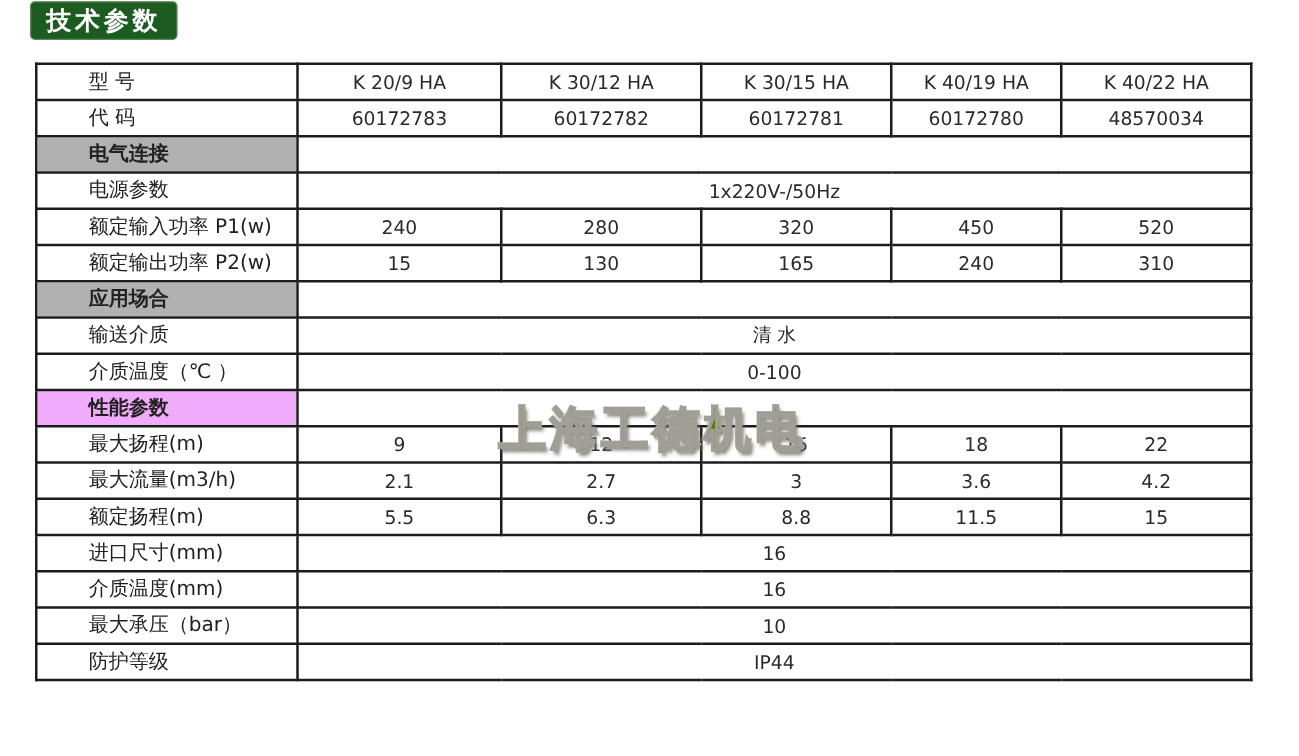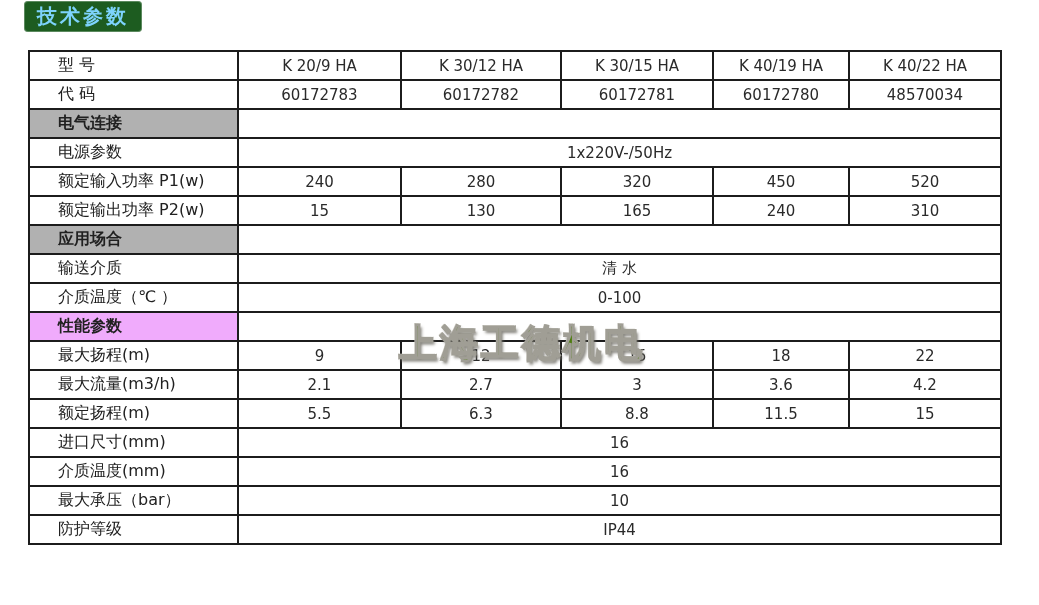--- a/index.html
+++ b/index.html
@@ -6,34 +6,34 @@
   html, body { margin: 0; padding: 0; }
   body {
     width: 1039px; height: 605px; overflow: hidden;
     background: #ffffff;
     font-family: "DejaVu Sans", "Liberation Sans", sans-serif;
     color: #222; position: relative;
   }
   .badge {
     position: absolute; left: 24px; top: 1px;
     height: 31px; line-height: 31px; padding: 0 13px;
-    background: #1d5c20; color: #7dd3fc;
+    background: #1d5c20; color: #ffffff;
     font-size: 20px; font-weight: bold; letter-spacing: 3px;
     border-radius: 4px;
     box-shadow: inset 0 0 0 1px rgba(255,255,255,0.28);
   }
   .table-wrap { position: absolute; left: 28px; top: 50px; width: 972px; }
   table { width: 100%; border-collapse: collapse; table-layout: fixed; }
   td {
     border: 2px solid #1c1c1c;
     height: 29px; padding: 0;
     font-size: 15px; color: #2a2a2a; vertical-align: middle;
     overflow: hidden; white-space: nowrap;
   }
-  td.label { text-align: left; padding-left: 28px; font-size: 16px; color: #212121; }
+  td.label { text-align: left; padding-left: 41px; font-size: 16px; color: #212121; }
   td.section { font-weight: bold; margin-top: 21px; }
   td.val { text-align: center; }
   .watermark {
     position: absolute; left: 399px; top: 318px;
     font-size: 38px; font-weight: bold; letter-spacing: 3px;
     color: #4d7c0f;
     -webkit-text-stroke: 1.5px #a09e95;
     text-shadow: 2px 3px 3px rgba(110,108,100,0.85), -1px -1px 0 #cfcdc5;
     pointer-events: none; z-index: 5;
     white-space: nowrap;

